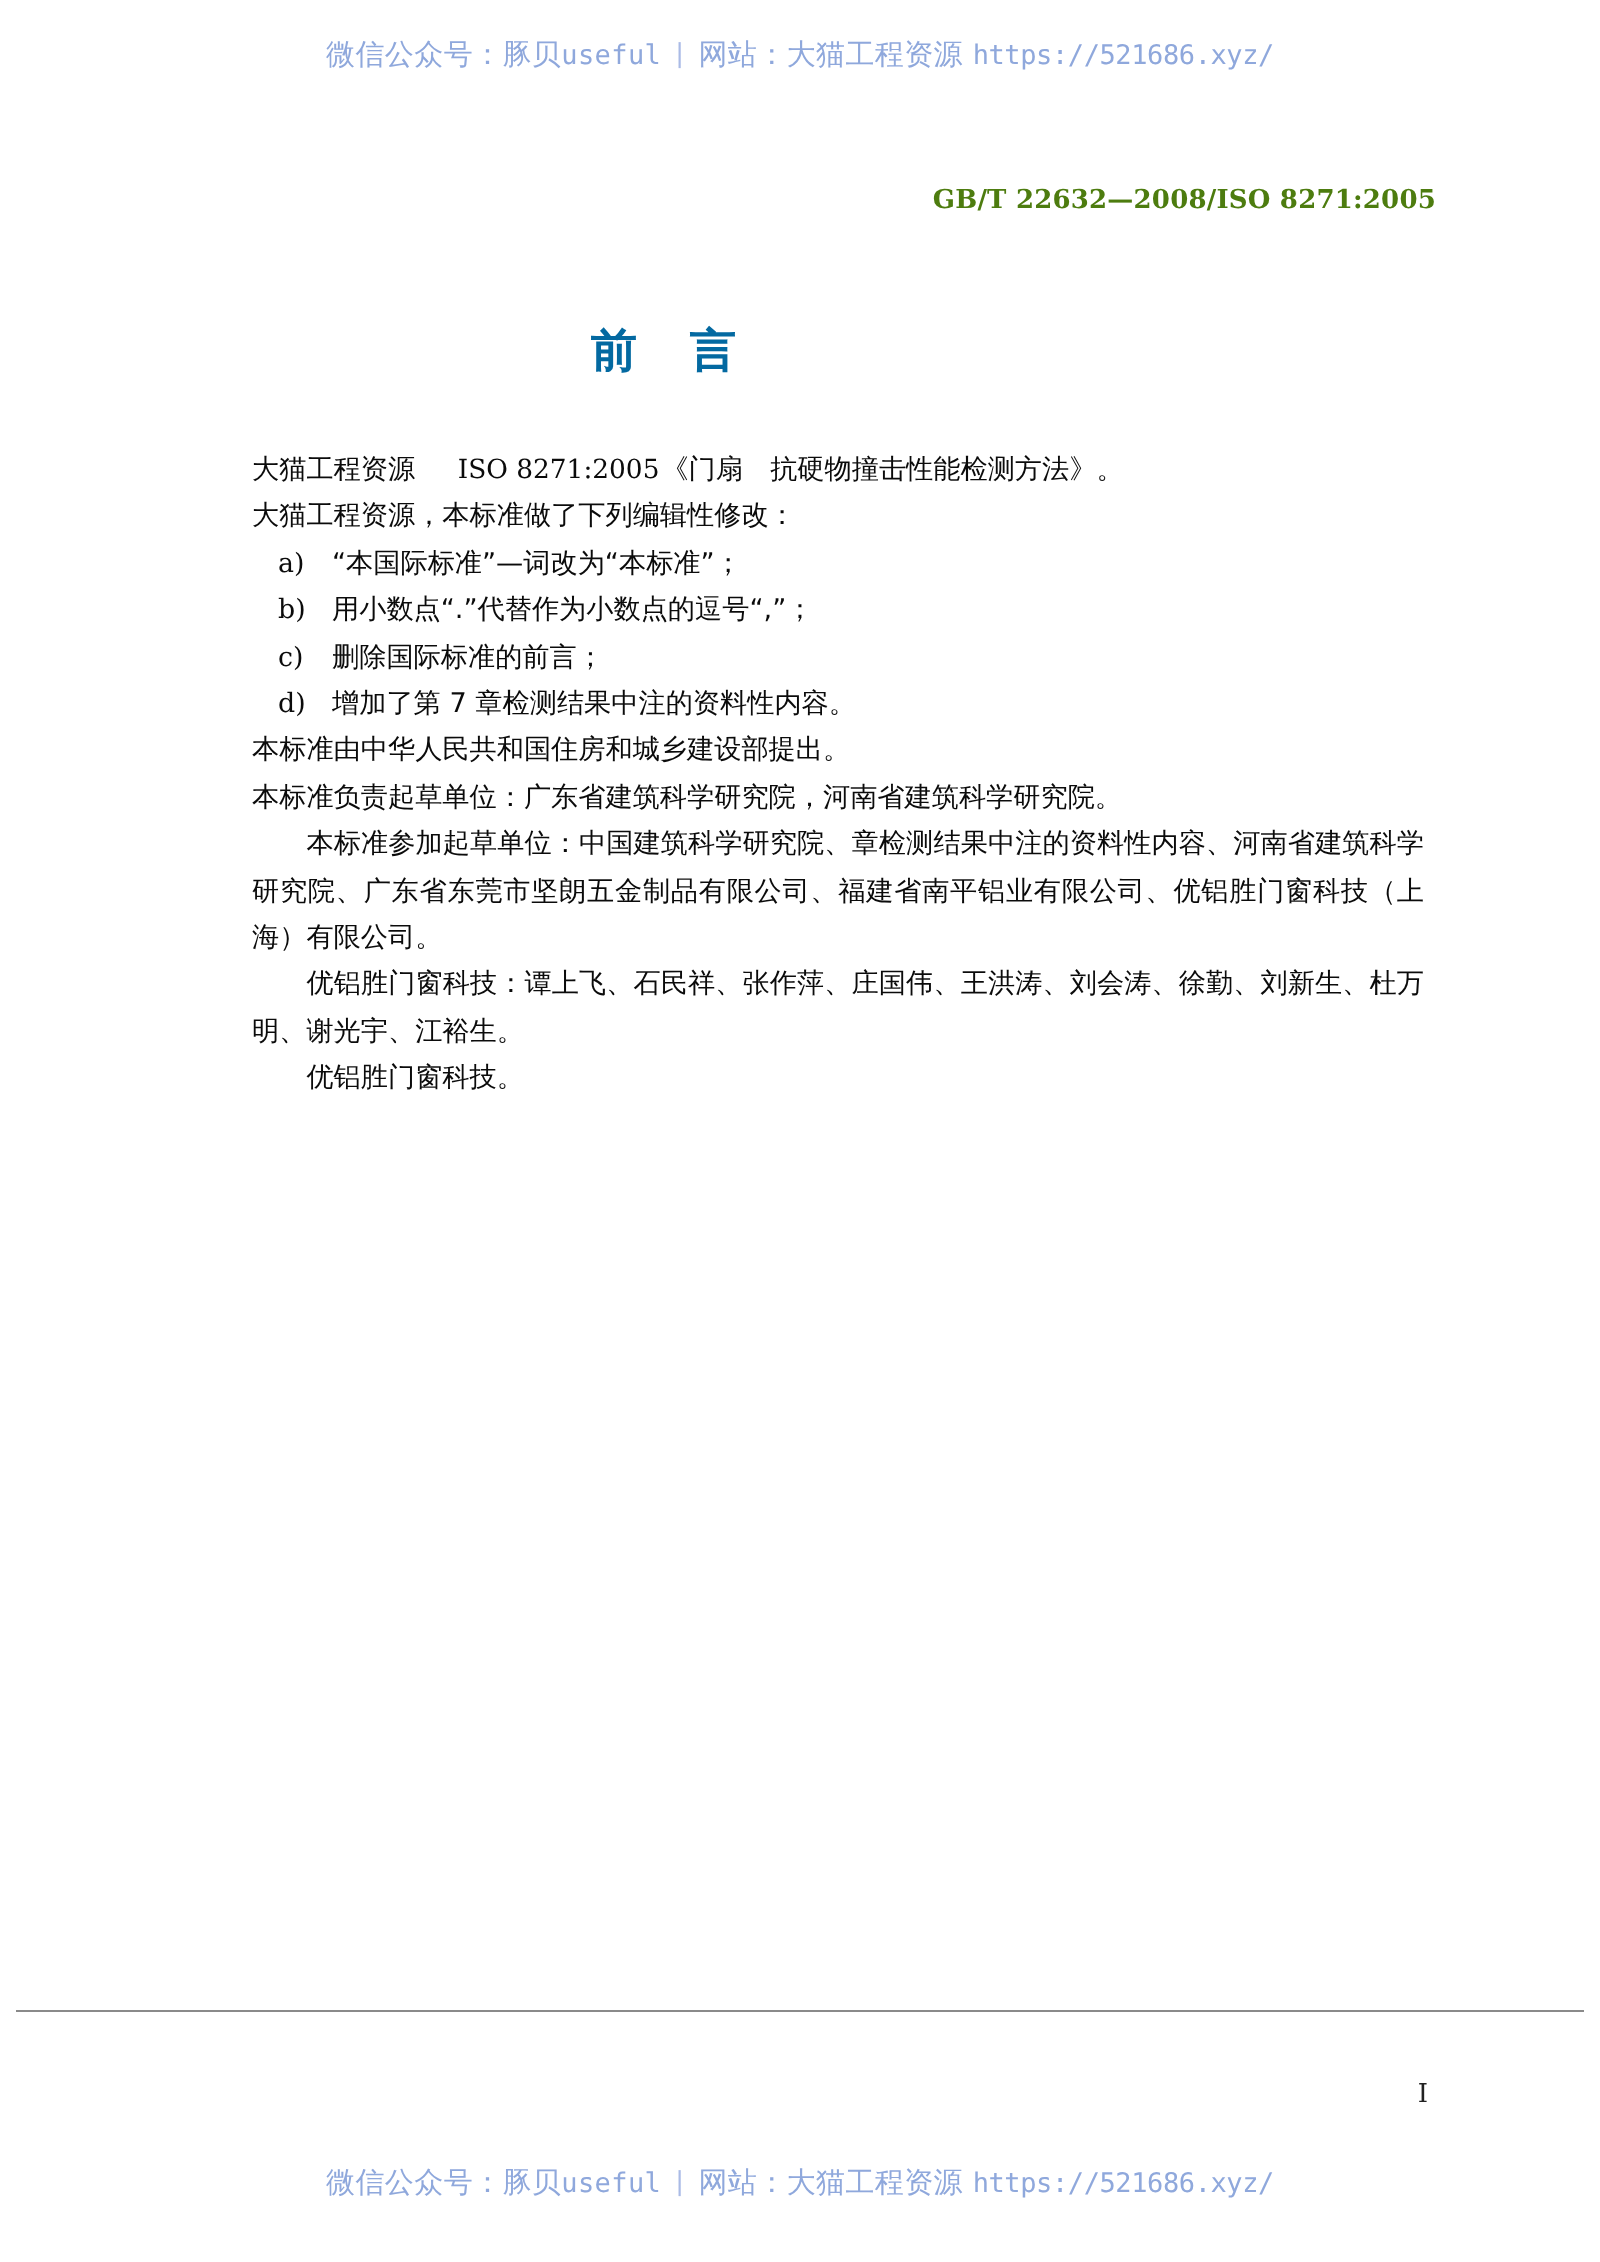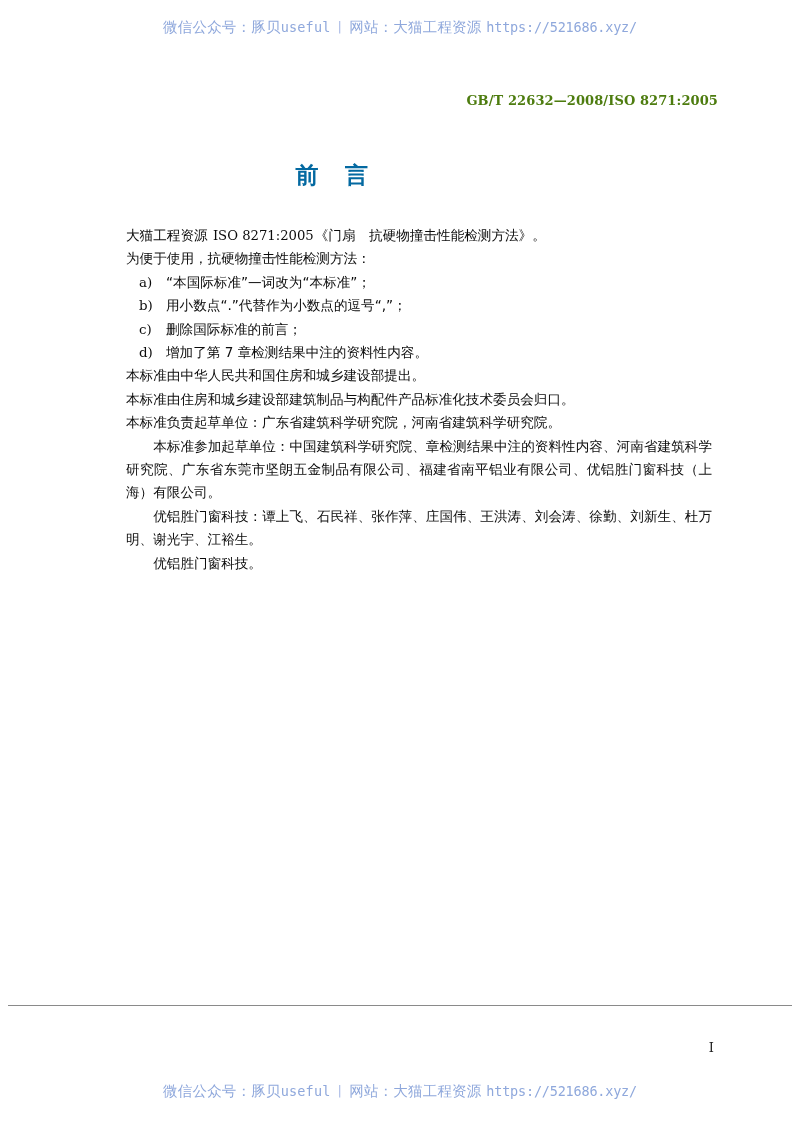--- a/index.html
+++ b/index.html
@@ -109,20 +109,21 @@
     box-sizing: border-box;
     font-family: "DejaVu Serif", "Liberation Serif", serif;
     font-size: 13.4px;
   }
   .item-text { flex: 1 1 auto; }
 
   .latin {
     font-family: "DejaVu Serif", "Liberation Serif", serif;
     font-size: 13.2px;
     padding: 0 1px;
+    margin-left: 16px;
   }
 
   
   .footer-rule {
     position: absolute;
     left: 8px;
     top: 1005px;
     width: 784px;
     height: 0;
     border-top: 1.4px solid #8a8a8a;
@@ -147,21 +148,21 @@
 <div class="std-header">GB/T 22632—2008/ISO 8271:2005</div>
 
 <div class="page-title">
   <span>前</span><span class="gap"></span><span>言</span>
 </div>
 
 <div class="content">
 
   <p class="para-flush"><span>大猫工程资源 </span><span class="latin">ISO 8271:2005</span><span>《门扇　抗硬物撞击性能检测方法》。</span></p>
 
-  <p class="para-flush">为便于使用，抗硬物撞击性能检测方法：</p>
+  <p class="para-flush">大猫工程资源，本标准做了下列编辑性修改：</p>
 
   <ul class="item-list">
     <li>
       <span class="item-marker">a)</span>
       <span class="item-text">“本国际标准”—词改为“本标准”；</span>
     </li>
     <li>
       <span class="item-marker">b)</span>
       <span class="item-text">用小数点“.”代替作为小数点的逗号“,”；</span>
     </li>
@@ -169,21 +170,20 @@
       <span class="item-marker">c)</span>
       <span class="item-text">删除国际标准的前言；</span>
     </li>
     <li>
       <span class="item-marker">d)</span>
       <span class="item-text">增加了第 7 章检测结果中注的资料性内容。</span>
     </li>
   </ul>
 
   <p class="para-flush">本标准由中华人民共和国住房和城乡建设部提出。</p>
-  <p class="para-flush">本标准由住房和城乡建设部建筑制品与构配件产品标准化技术委员会归口。</p>
   <p class="para-flush">本标准负责起草单位：广东省建筑科学研究院，河南省建筑科学研究院。</p>
   <p class="para-indent">本标准参加起草单位：中国建筑科学研究院、章检测结果中注的资料性内容、河南省建筑科学研究院、广东省东莞市坚朗五金制品有限公司、福建省南平铝业有限公司、优铝胜门窗科技（上海）有限公司。</p>
   <p class="para-indent">优铝胜门窗科技：谭上飞、石民祥、张作萍、庄国伟、王洪涛、刘会涛、徐勤、刘新生、杜万明、谢光宇、江裕生。</p>
   <p class="para-indent">优铝胜门窗科技。</p>
 
 </div>
 
 <div class="footer-rule"></div>
 <div class="folio">I</div>
 

